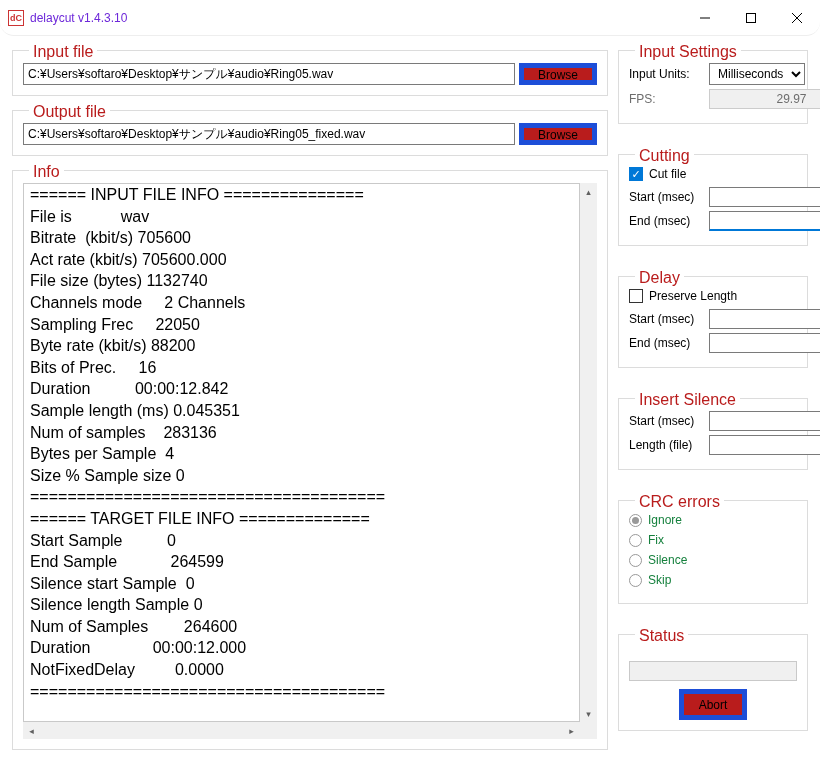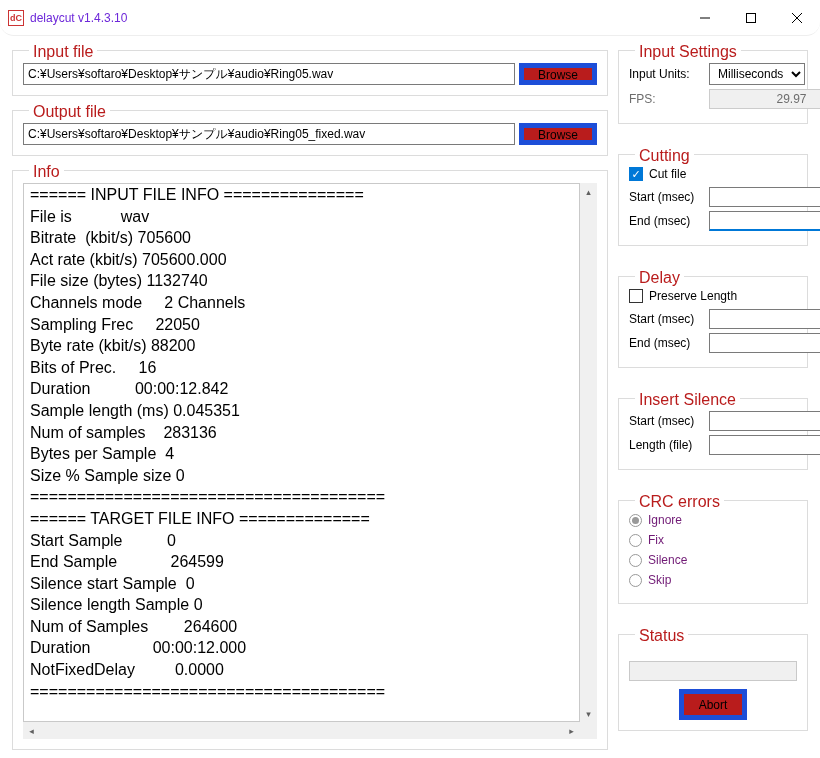--- a/index.html
+++ b/index.html
@@ -22,21 +22,21 @@
 .form-row { display: flex; align-items: center; gap: 6px; margin-bottom: 4px;}
 .form-label { flex: 0 0 74px; font-size: 12px; color: #000;}
 .form-label.disabled { color: #6d6d6d;}
 .num-input { flex: 1; height: 20px; border: 1px solid #7a7a7a; padding: 1px 4px; font-size: 12px; text-align: right; background: #fff;}
 .num-input.active { border-bottom: 2px solid #0078d7;}
 .num-input.disabled { background: #f0f0f0; color: #6d6d6d; border-color: #cccccc; text-align: center;}
 .select { flex: 1; height: 22px; border: 1px solid #7a7a7a; font-size: 12px; padding: 1px 4px; background: #fff;}
 .checkbox-row { display: flex; align-items: center; gap: 6px; margin-bottom: 6px;}
 .checkbox { width: 14px; height: 14px; border: 1px solid #333; display: flex; align-items: center; justify-content: center; font-size: 11px;}
 .checkbox.checked { background: #0078d7; border-color: #0078d7; color: #fff;}
-.radio-row { display: flex; align-items: center; gap: 6px; margin-bottom: 6px; color: #701a75;}
+.radio-row { display: flex; align-items: center; gap: 6px; margin-bottom: 6px; color: #15803d;}
 .radio { width: 13px; height: 13px; border: 1px solid #999; border-radius: 50%; display: flex; align-items: center; justify-content: center;}
 .radio-inner { width: 7px; height: 7px; border-radius: 50%; background: #999;}
 .status-box { height: 20px; border: 1px solid #c9c9c9; background: #f0f0f0; margin-top: 14px; margin-bottom: 8px;}
 .status-btn { width: 68px; height: 31px; margin: 0 auto; display: block;}
 .bottom-btns { display: flex; gap: 8px; justify-content: flex-start; margin-top: 4px;}
 .bottom-btns .btn { width: 88px; font-style: italic;}
 .scrollbar-v { position: absolute; right: 0; top: 0; bottom: 17px; width: 17px; background: #f0f0f0;}
 .scrollbar-h { position: absolute; left: 0; right: 17px; bottom: 0; height: 17px; background: #f0f0f0;}
 .info-wrap { position: relative; flex: 1; display: flex;}
 .sb-arrow { width: 17px; height: 17px; display: flex; align-items: center; justify-content: center; color: #606060; font-size: 9px;}

